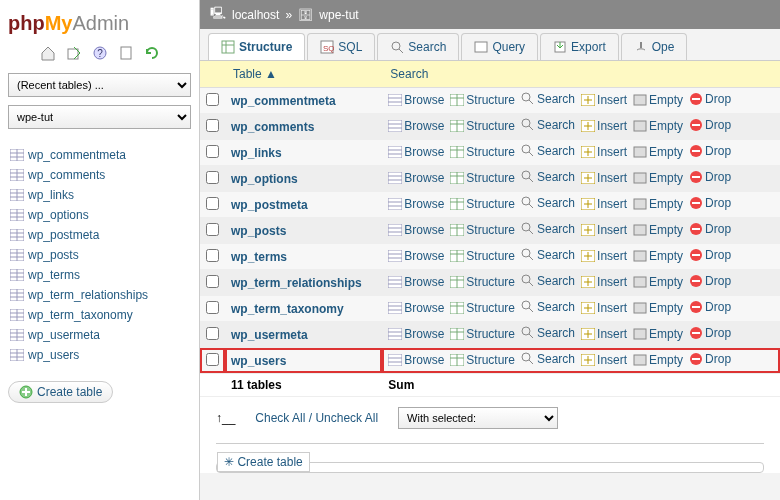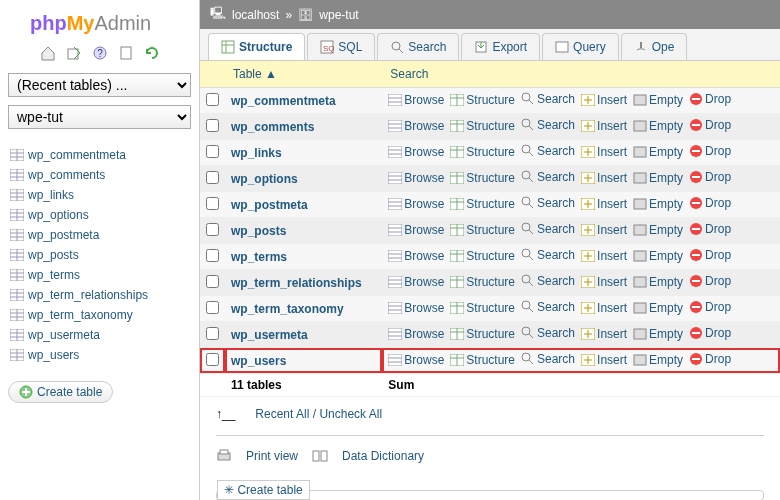--- a/index.html
+++ b/index.html
@@ -1,25 +1,25 @@
 <!DOCTYPE html>
 <html><head>
 <meta charset="utf-8">
 <style>
 * { box-sizing: border-box; margin: 0; padding: 0; }
 body { font-family: sans-serif; font-size: 12px; background: #fff; width: 780px; height: 500px; overflow: hidden; }
 .layout { display: flex; height: 500px; }
 .sidebar { width: 200px; border-right: 1px solid #ccc; padding: 8px; }
 .logo { font-size: 20px; font-weight: bold; margin: 4px 0 10px; }
-.logo .php { color: #8b5cf6; margin-left: 22px; }
+.logo .php { color: #7f1d1d; }
 .logo .my { color: #ff9900; }
 .logo .admin { color: #888; font-weight: normal; }
 .sb-icons { display: flex; gap: 10px; justify-content: center; margin-bottom: 12px; }
 .sb-icons .ic { width: 16px; height: 16px; display: inline-flex; align-items: center; justify-content: center; cursor: pointer; }
-.sel { width: 100%; height: 24px; margin-bottom: 8px; border: 1px solid #aaa; background: linear-gradient(#fff,#eee); font-size: 14px; padding: 0 4px; }
+.sel { width: 100%; height: 24px; margin-bottom: 8px; border: 1px solid #aaa; background: linear-gradient(#fff,#eee); font-size: 11px; padding: 0 4px; }
 .tree { margin-top: 8px; }
 .tree a { display: flex; align-items: center; gap: 4px; padding: 3px 2px; color: #235a81; text-decoration: none; cursor: pointer; }
 .btn-create { display: inline-flex; align-items: center; gap: 4px; background: linear-gradient(#fff,#eee); border: 1px solid #ccc; border-radius: 12px; padding: 3px 10px; margin-top: 16px; color: #235a81; cursor: pointer; }
 .main { flex: 1; background: #f3f3f3; overflow: hidden; }
 .crumb { background: #888; color: #fff; padding: 4px 10px; font-size: 12px; display: flex; align-items: center; gap: 6px; }
 .crumb a { color: #fff; cursor: pointer; }
 .tabs { display: flex; background: #f3f3f3; border-bottom: 1px solid #ccc; padding: 4px 8px 0; gap: 2px; }
 .tab { display: flex; align-items: center; gap: 4px; padding: 6px 12px; background: #f3f3f3; border: 1px solid #ccc; border-bottom: none; border-radius: 4px 4px 0 0; color: #235a81; cursor: pointer; font-size: 12px; }
 .tab.active { background: #fff; font-weight: bold; }
 .content { background: #fff; padding: 0; }
@@ -249,33 +249,33 @@
             <svg width="14" height="14">
               <circle cx="6" cy="6" r="4" fill="none" stroke="#888"></circle>
               <line x1="9" y2="13" x2="13" y1="9" stroke="#888"></line>
             </svg>
           </span>
           <span>Search</span>
         </div>
         <div class="tab">
           <span class="ic">
             <svg width="14" height="14">
+              <rect x="1" y="2" width="12" height="10" fill="#fff" stroke="#888"></rect>
+            </svg>
+          </span>
+          <span>Query</span>
+        </div>
+        <div class="tab">
+          <span class="ic">
+            <svg width="14" height="14">
               <rect x="2" y="2" width="10" height="10" fill="#fff" stroke="#888"></rect>
               <path d="M7 2 L7 8 M4 5 L7 8 L10 5" fill="none" stroke="#4a4"></path>
             </svg>
           </span>
           <span>Export</span>
-        </div>
-        <div class="tab">
-          <span class="ic">
-            <svg width="14" height="14">
-              <rect x="1" y="2" width="12" height="10" fill="#fff" stroke="#888"></rect>
-            </svg>
-          </span>
-          <span>Query</span>
         </div>
         <div class="tab">
           <span class="ic">
             <svg width="14" height="14">
               <path d="M3 10 A5 3 0 0 1 11 10" fill="none" stroke="#888"></path>
               <rect x="6" y="2" width="2" height="6" fill="#888"></rect>
             </svg>
           </span>
           <span>Ope</span>
         </div>
@@ -701,39 +701,24 @@
         <tfoot>
           <tr class="sum">
             <td></td>
             <td>11 tables</td>
             <td>Sum</td>
           </tr>
         </tfoot>
       </table>
       <div class="footer">
         <span>↑__</span>
-        <a>Recent All / Uncheck All</a>
+        <a>Check All / Uncheck All</a>
+        <select class="sel" style="width:160px;margin:0"><option>With selected:</option></select>
       </div>
       <hr style="margin:4px 16px; border:none; border-top:1px solid #ccc">
-      <div class="pf">
-        <span class="ic">
-            <svg width="16" height="16">
-              <rect x="2" y="5" width="12" height="7" fill="#ddd" stroke="#888"></rect>
-              <rect x="4" y="2" width="8" height="4" fill="#fff" stroke="#888"></rect>
-            </svg>
-          </span>
-        <a>Print view</a>
-        <span class="ic">
-            <svg width="16" height="16">
-              <rect x="1" y="3" width="6" height="10" fill="#fff" stroke="#888"></rect>
-              <rect x="9" y="3" width="6" height="10" fill="#fff" stroke="#888"></rect>
-            </svg>
-          </span>
-        <a>Data Dictionary</a>
-      </div>
       <fieldset class="fs">
         <legend>
           <span class="ic">✳</span>
           <span>Create table</span>
         </legend>
 
       </fieldset>
     </div>
   </div>
 </div>

